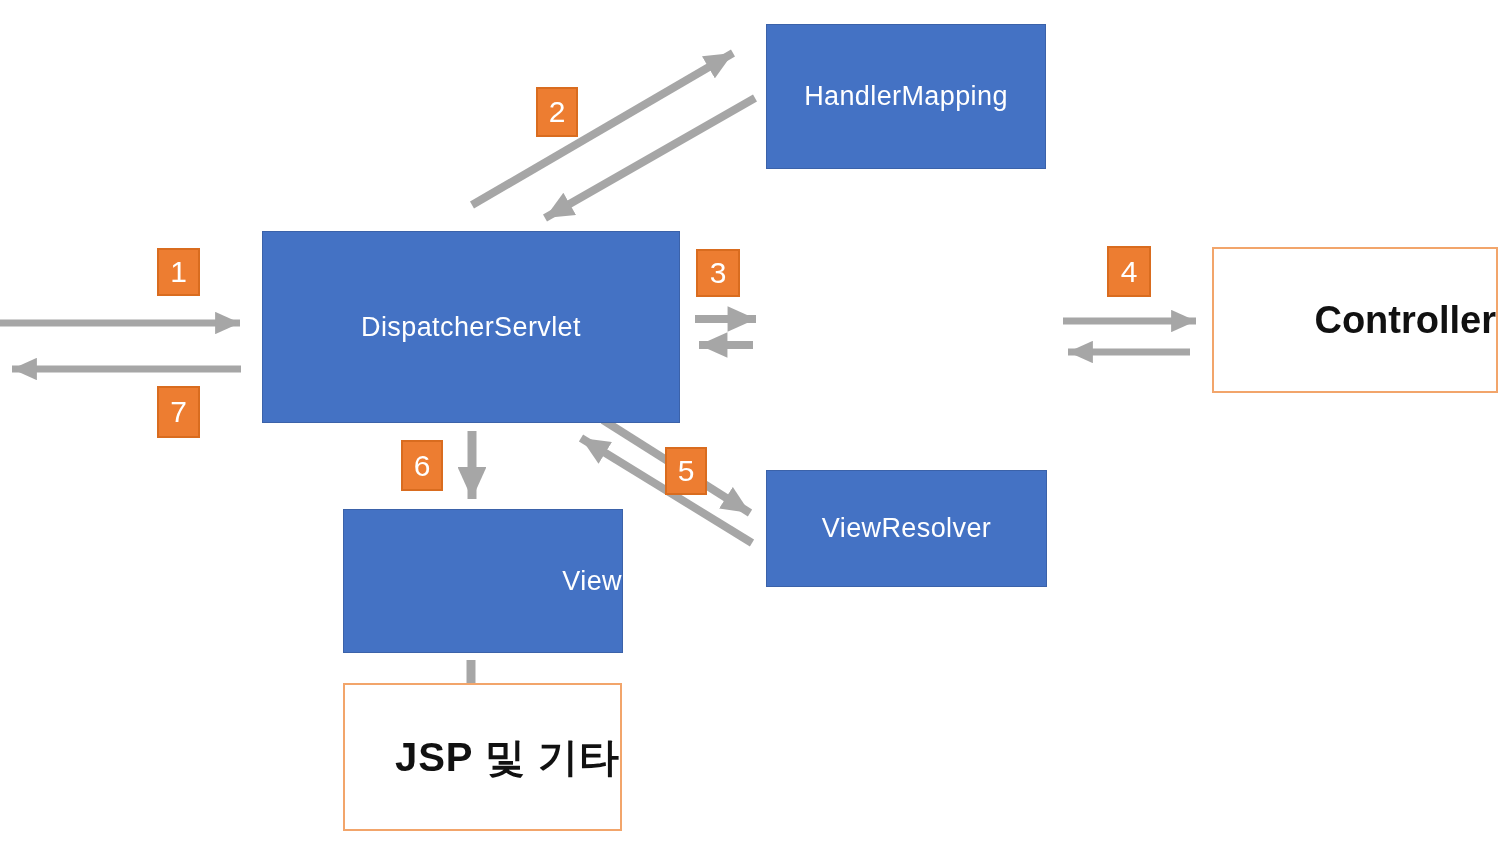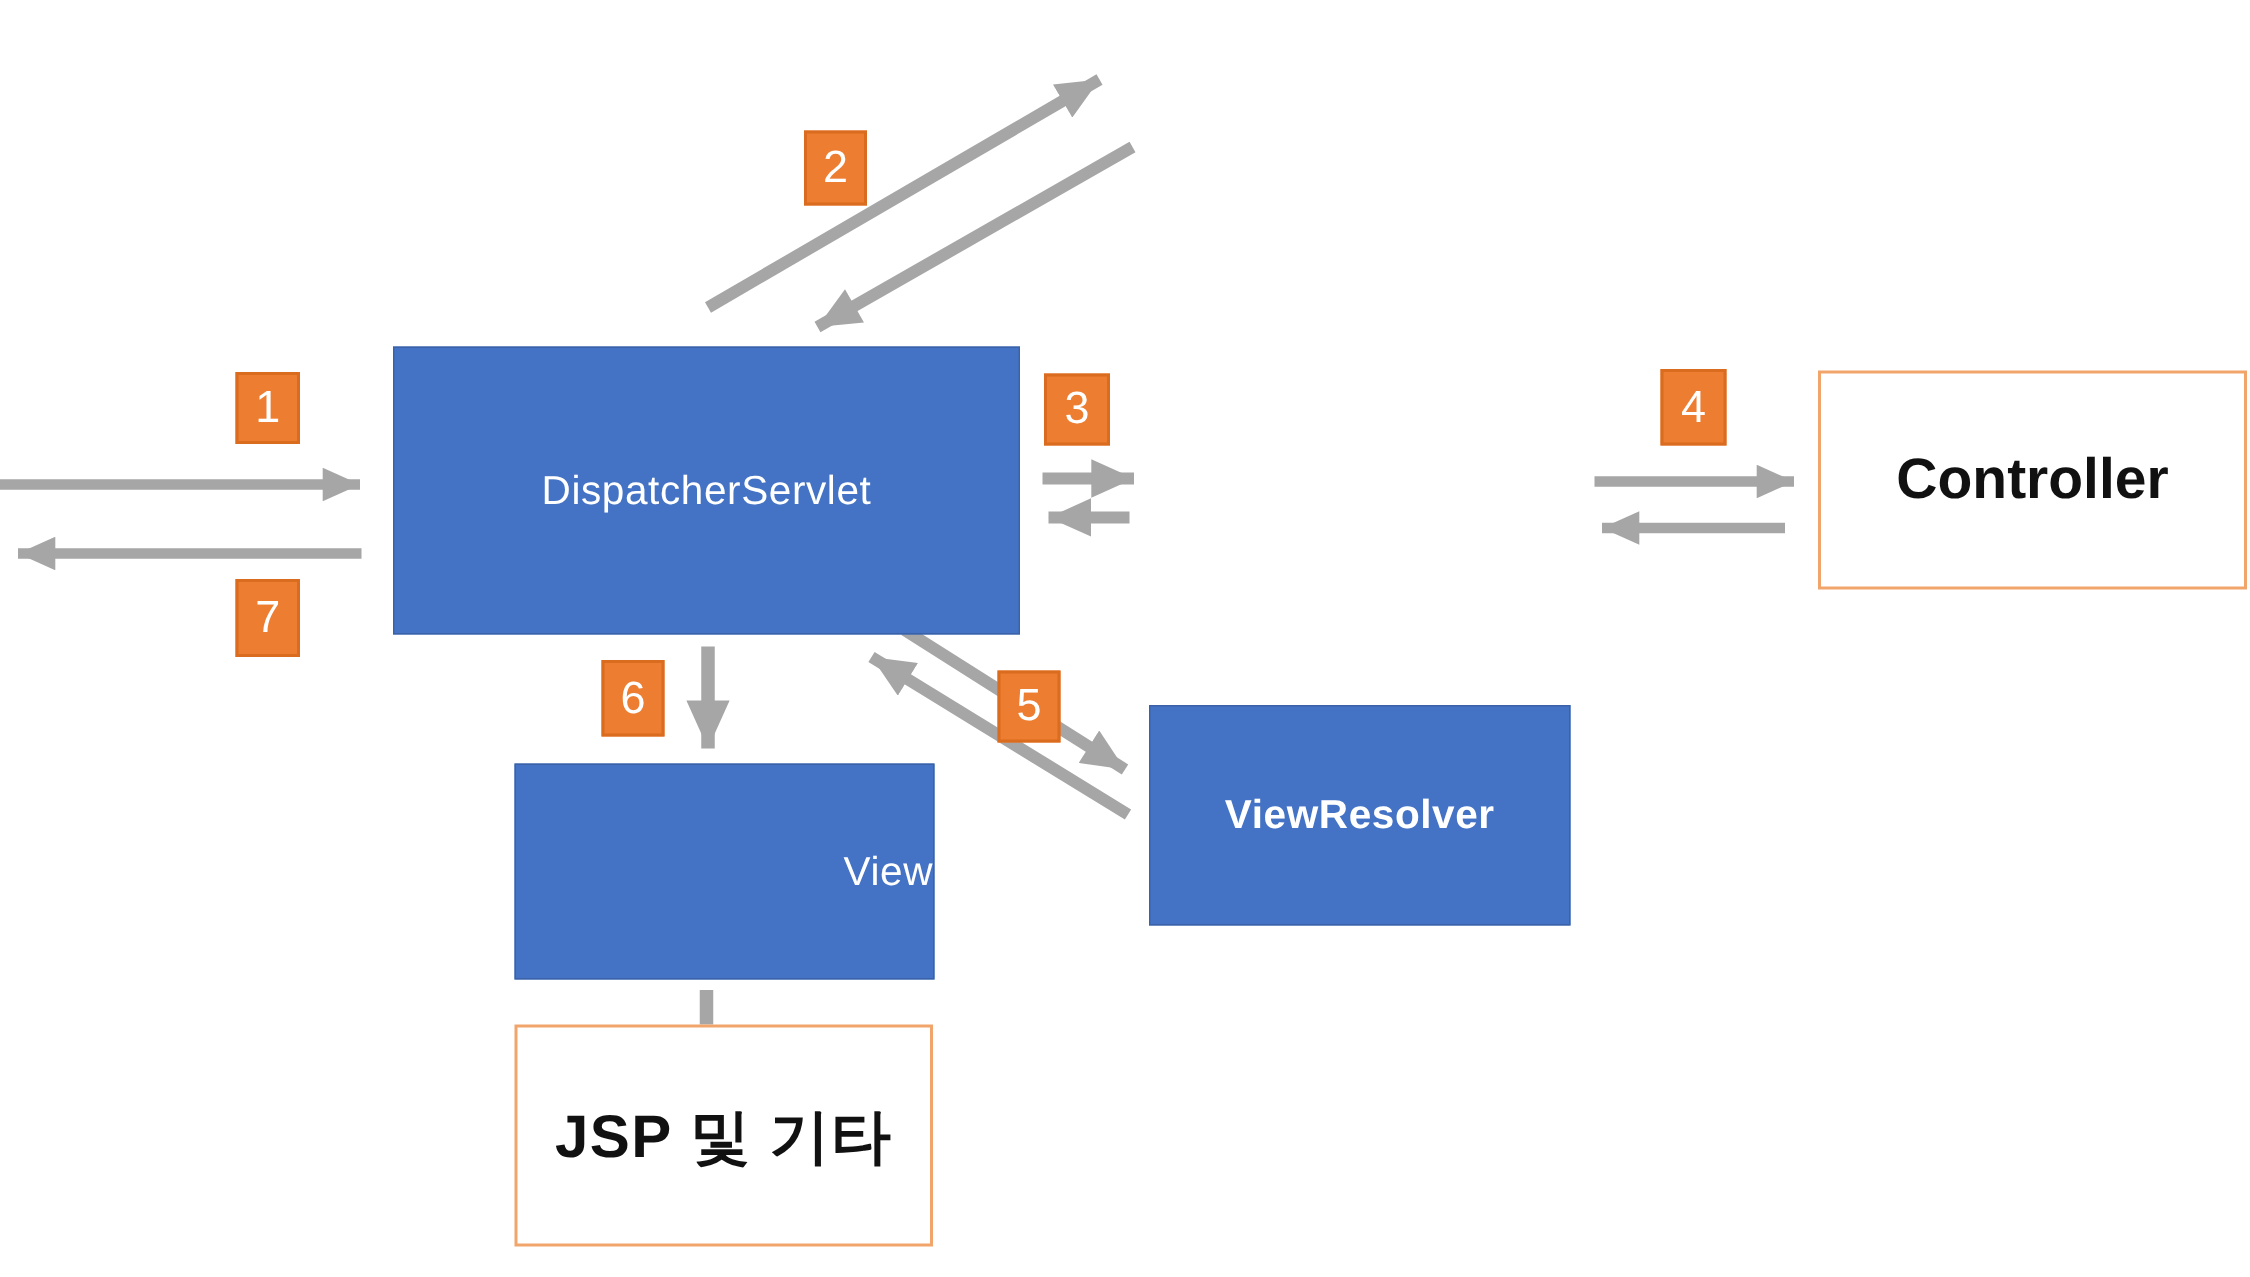--- a/index.html
+++ b/index.html
@@ -11,21 +11,21 @@
   .ar{stroke:#A6A6A6;fill:none;}
   .node{
     position:absolute;display:flex;align-items:center;justify-content:center;
     box-sizing:border-box;text-align:center;
   }
   .node.blue{
     background:#4472C4;border:1.5px solid #3B62A9;color:#ffffff;
     font-size:27px;font-weight:400;letter-spacing:0.4px;
   }
   .node.outline{
-    background:#ffffff;border:2px solid #F2A56B;color:#111111;font-weight:700;
+    background:#ffffff;border:2px solid #F2A56B;color:#111111;font-weight:700;justify-content:flex-end;
   }
   .node.outline.controller{font-size:38px;}
   .node.outline.jsp{font-size:40px;letter-spacing:1px;}
   .badge{
     position:absolute;display:flex;align-items:center;justify-content:center;
     background:#ED7D31;border:2px solid #D96C1F;color:#ffffff;
     font-size:30px;font-weight:400;box-sizing:border-box;
   }
 </style>
 </head>
@@ -54,27 +54,30 @@
     <line class="ar" x1="1190" y1="352" x2="1068" y2="352" stroke-width="7" marker-end="url(#ah)"></line>
 
     <line class="ar" x1="603" y1="420" x2="750" y2="513" stroke-width="8" marker-end="url(#ah)"></line>
     <line class="ar" x1="752" y1="543" x2="581" y2="438" stroke-width="8" marker-end="url(#ah)"></line>
 
     <line class="ar" x1="472" y1="431" x2="472" y2="499" stroke-width="9" marker-end="url(#ah)"></line>
 
     <line class="ar" x1="471" y1="660" x2="471" y2="728" stroke-width="9" marker-end="url(#ah)"></line>
   </svg>
 
+  <div class="node blue" style="left:766px;top:24px;width:280px;height:145px;">
+    <span>HandlerMapping</span>
+  </div>
 
   <div class="node blue" style="left:262px;top:231px;width:418px;height:192px;">
     <span>DispatcherServlet</span>
   </div>
 
 
-  <div class="node blue" style="left:766px;top:470px;width:281px;height:147px;font-weight:bold;">
+  <div class="node blue" style="left:766px;top:470px;width:281px;height:117px;">
     <span>ViewResolver</span>
   </div>
 
   <div class="node blue" style="left:343px;top:509px;width:280px;height:144px;justify-content:flex-end;">
     <span>View</span>
   </div>
 
   <div class="node outline controller" style="left:1212px;top:247px;width:286px;height:146px;">
     <span>Controller</span>
   </div>

